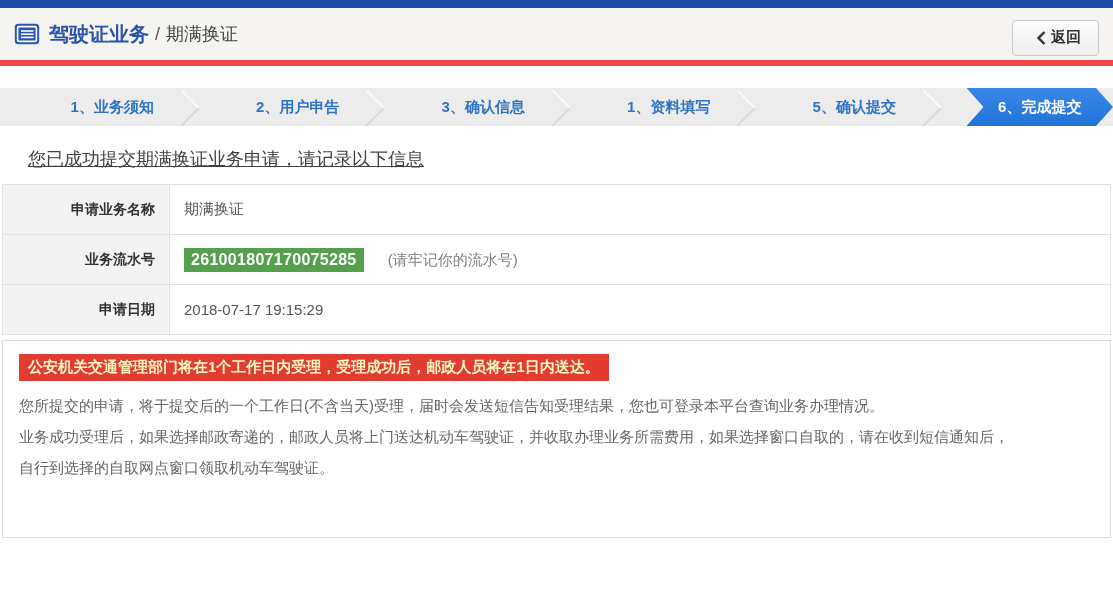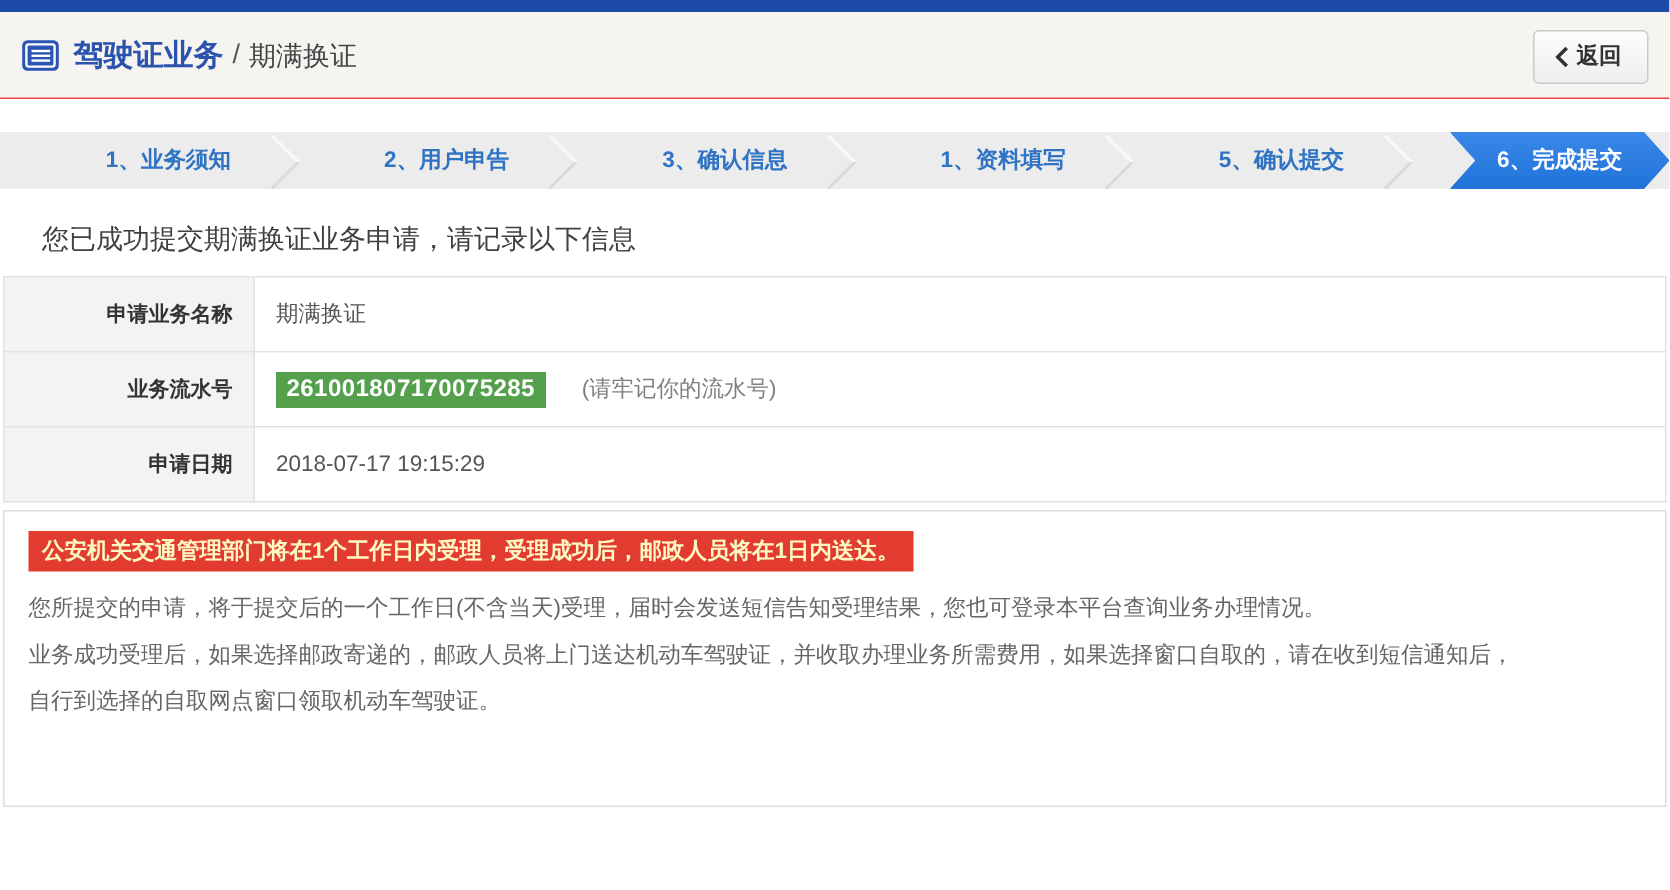--- a/index.html
+++ b/index.html
@@ -4,32 +4,32 @@
 <style>
   * { margin: 0; padding: 0; box-sizing: border-box; }
   html, body { width: 1113px; height: 593px; background: #fff; overflow: hidden; }
   body { font-family: "Liberation Sans", "DejaVu Sans", sans-serif; color: #555; }
 
   
   .topbar { height: 8px; background: #1d4ca8; }
 
   
   .header {
-    height: 58px; background: #f5f4f1; border-bottom: 1px solid #ef4444;
+    height: 58px; background: #f5f4f1; border-bottom: 6px solid #ef4444;
     display: flex; align-items: center; padding: 0 14px; position: relative;
   }
   .header .list-ic { width: 26px; height: 22px; margin-right: 9px; flex: 0 0 auto; }
   .title-primary { color: #2b52ad; font-size: 20px; font-weight: bold; }
   .title-sep { color: #555; font-size: 18px; margin: 0 6px; }
   .title-secondary { color: #444; font-size: 18px; }
   .back-btn {
     position: absolute; right: 14px; top: 12px;
     background: linear-gradient(#fdfdfd, #eeeeee);
     border: 1px solid #c9c9c9; border-radius: 4px;
-    padding: 7px 17px 8px 14px; font-size: 15px; color: #333; font-weight: bold;
+    padding: 7px 17px 8px 24px; font-size: 15px; color: #333; font-weight: bold;
     display: flex; align-items: center; cursor: pointer; font-family: Liberation Serif, serif;
   }
   .back-btn svg { margin-right: 5px; }
 
   
   .steps { margin-top: 22px; height: 38px; background: #ececec; display: flex; position: relative; }
   .step {
     width: 153px; height: 38px; line-height: 38px; text-align: center;
     color: #2f73c4; font-weight: bold; font-size: 15px; position: relative; margin-left: 39px;
   }
@@ -39,21 +39,21 @@
     transform: rotate(45deg); z-index: 1;
   }
   .step.active {
     background: linear-gradient(#3988e8, #2173d9); color: #fff; z-index: 2;
     clip-path: polygon(0 0, calc(100% - 17px) 0, 100% 50%, calc(100% - 17px) 100%, 0 100%, 17px 50%);
   }
   .step.active::after { display: none; }
   .steps .filler { flex: 1; }
 
   
-  .result-heading { margin: 21px 0 13px 28px; font-size: 18px; color: #404040; }
+  .result-heading { margin: 21px 0 13px 28px; font-size: 18px; color: #404040; text-decoration: underline; }
 
   
   .info-table { width: 1109px; margin: 0 2px; border-collapse: collapse; }
   .info-table td { border: 1px solid #e2e2e2; height: 50px; font-size: 15px; }
   .info-table td.lbl {
     width: 167px; background: #f3f3f3; text-align: right; padding-right: 14px;
     font-weight: bold; color: #333; font-size: 14px;
   }
   .info-table td.val { padding-left: 14px; color: #555; }
   .redacted {

